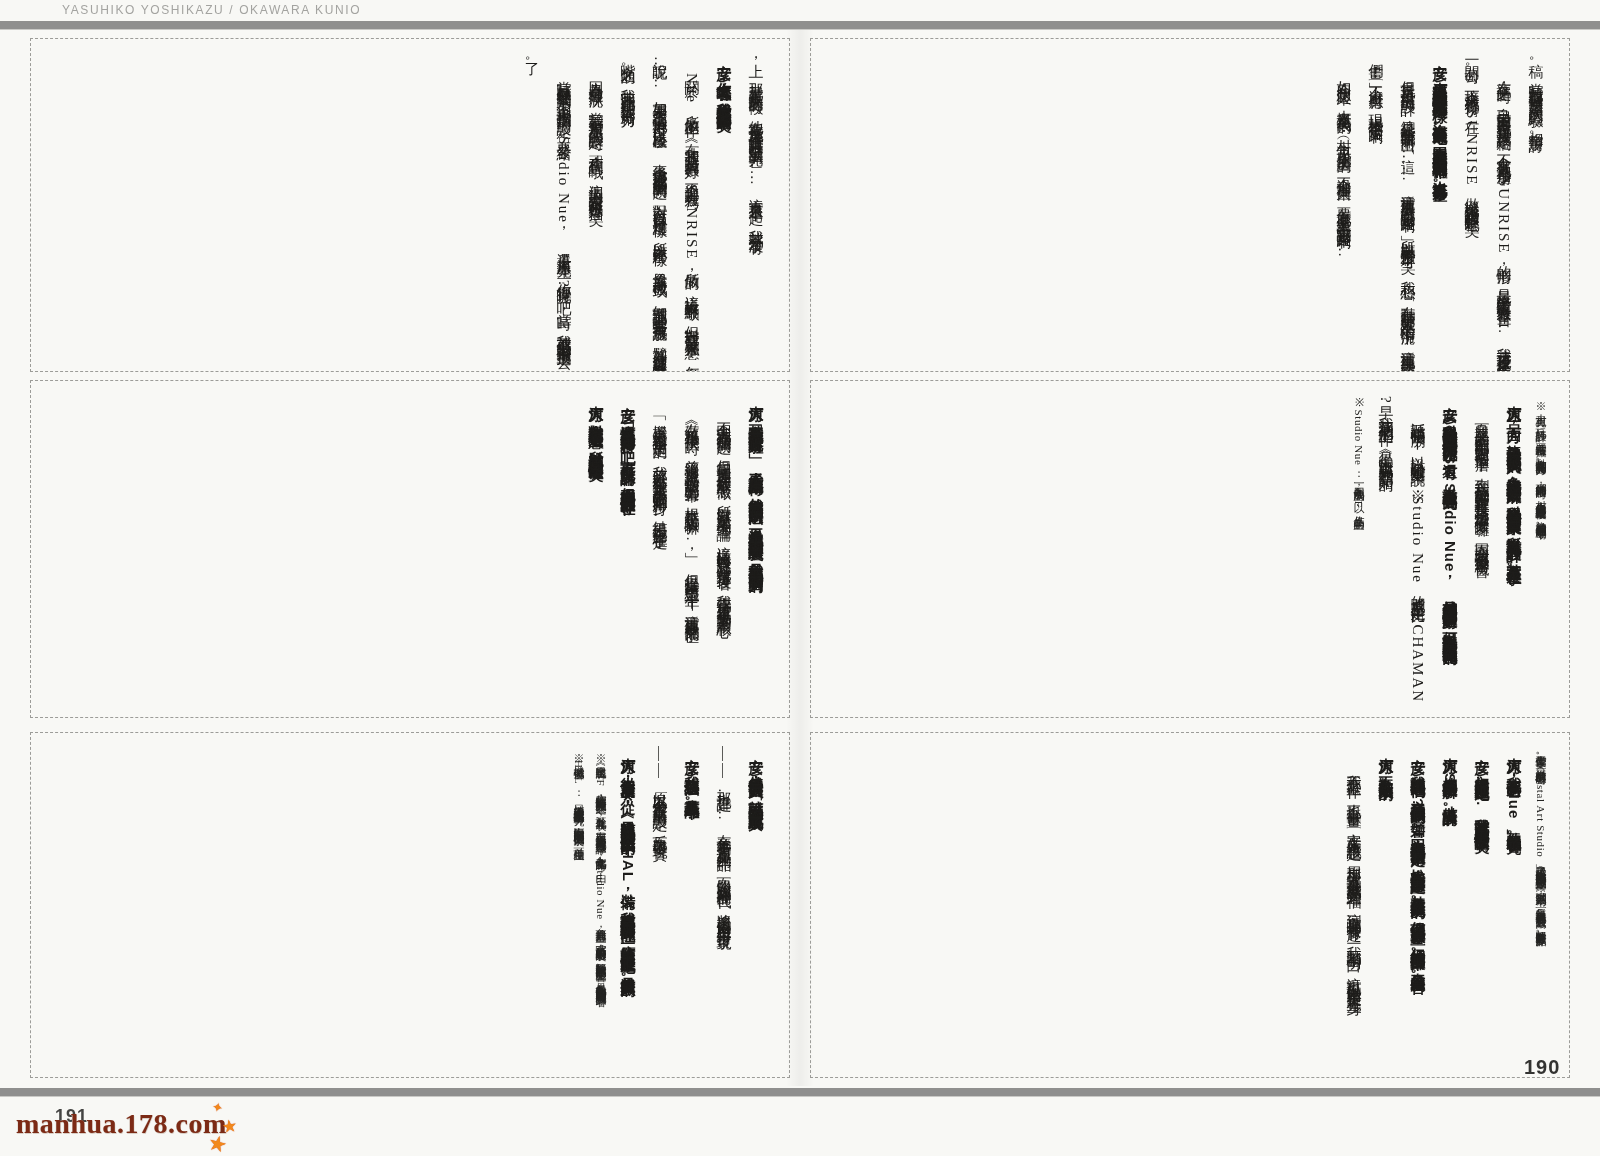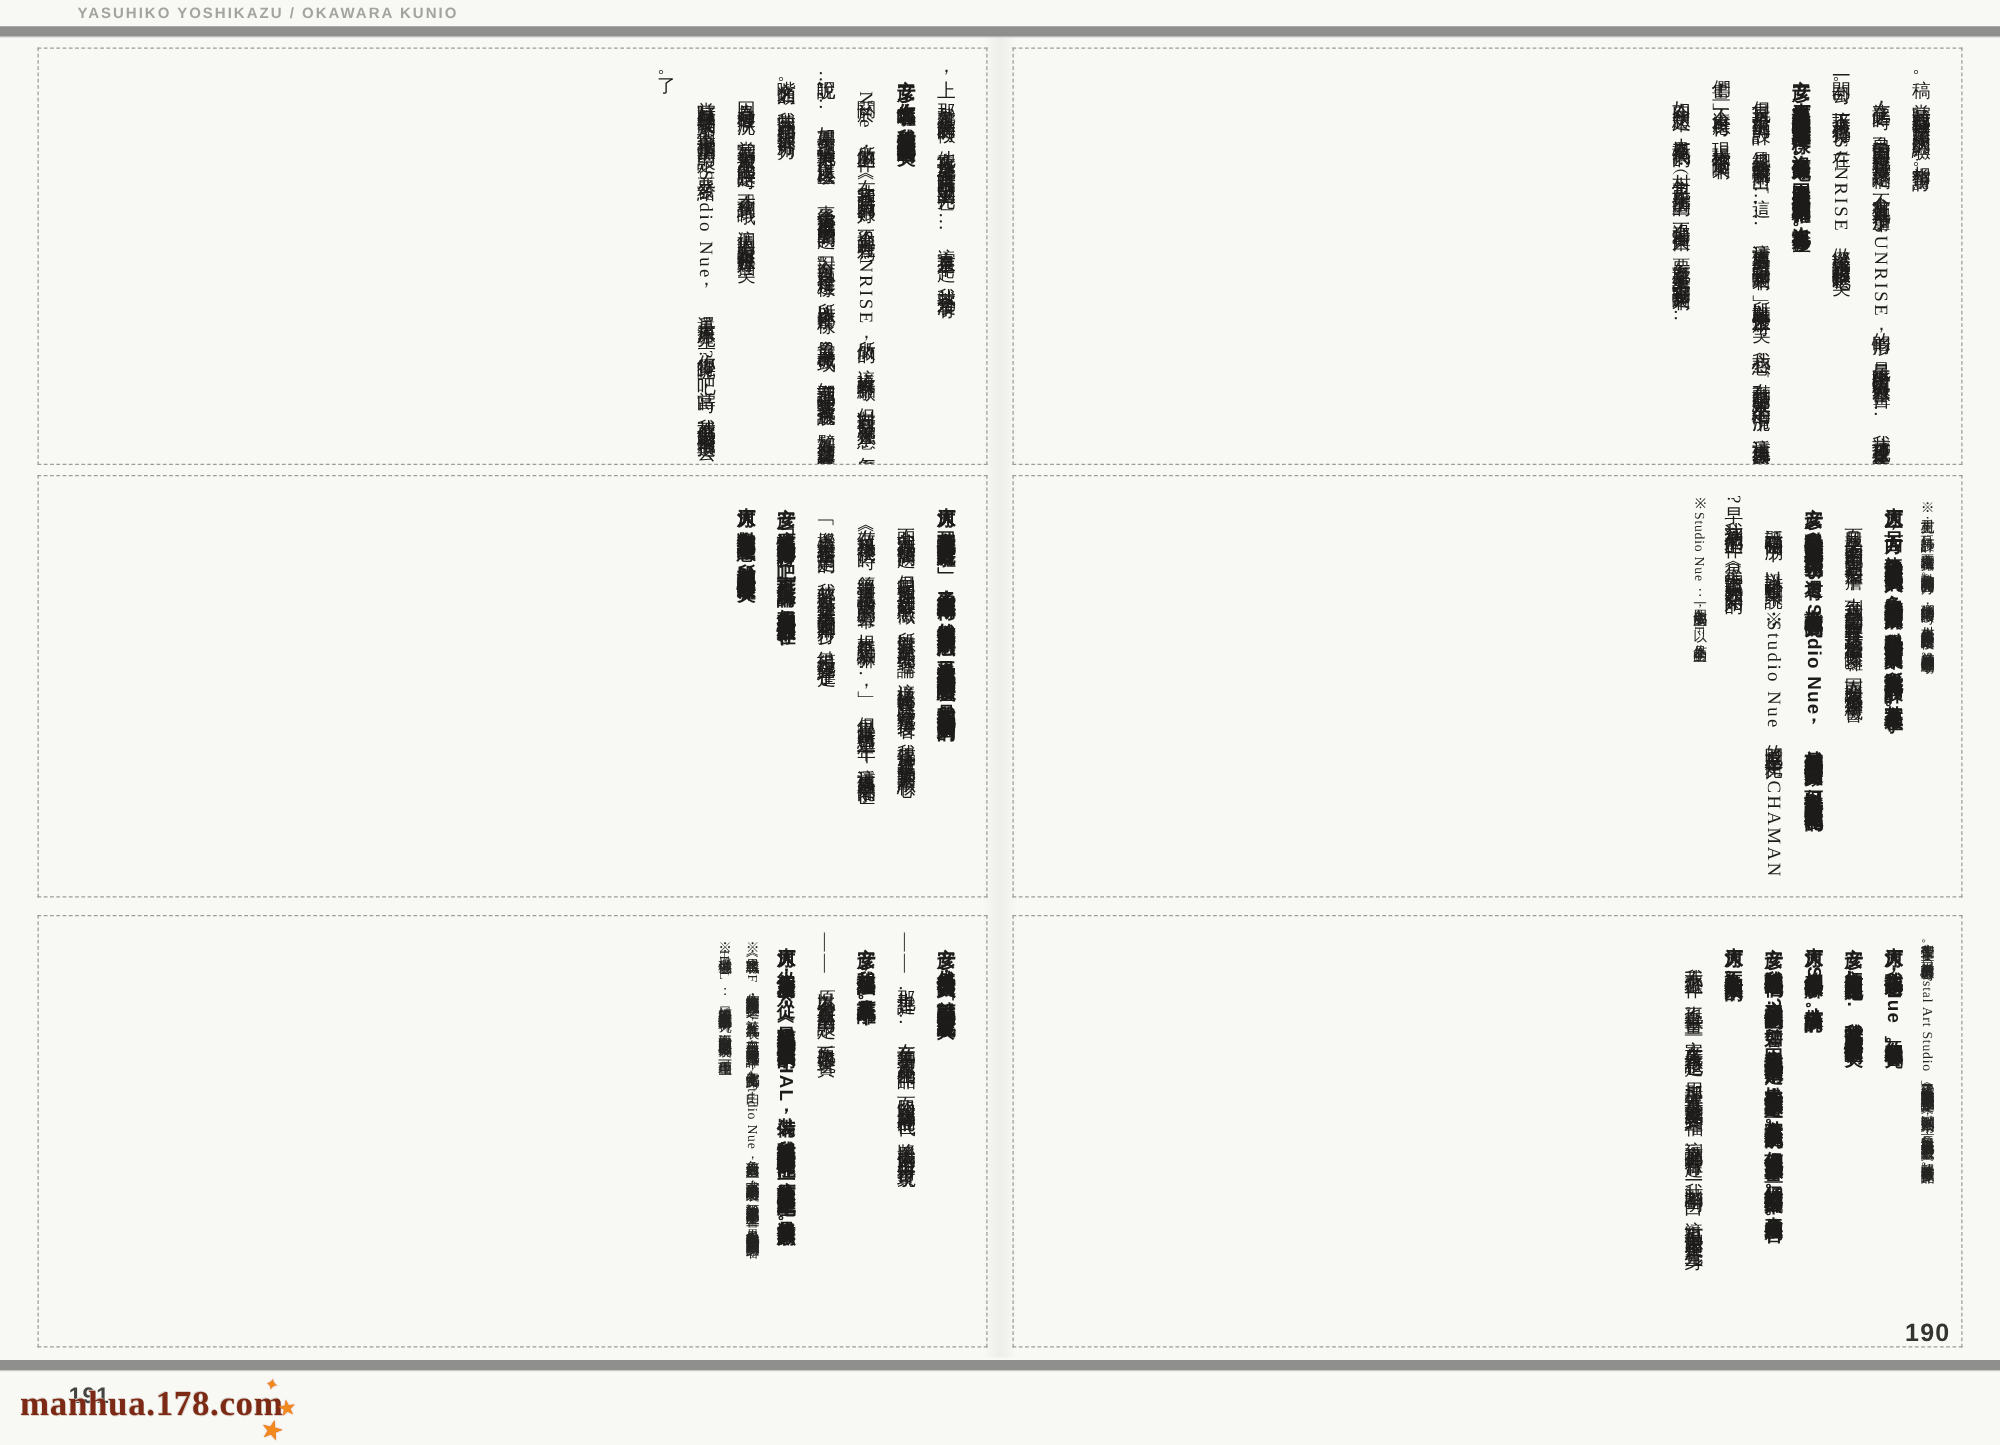--- a/index.html
+++ b/index.html
@@ -4,21 +4,21 @@
 <style>
   html,body{margin:0;padding:0;background:#e3e3df;}
   .spread{
     position:relative;width:1600px;height:1156px;margin:0 auto;
     background:#f8f8f5;overflow:hidden;
     font-family:"Liberation Serif","DejaVu Serif",serif;color:#1d1c1a;
   }
   .header-strip{
     position:absolute;left:62px;top:3px;height:18px;
     font-family:"Liberation Sans","DejaVu Sans",sans-serif;
-    font-size:12px;font-weight:bold;letter-spacing:1.6px;color:#a3a3a0;
+    font-size:12px;font-weight:normal;letter-spacing:1.6px;color:#a3a3a0;
   }
   .bar{position:absolute;left:0;width:1600px;height:8px;background:#8f8f8e;}
   .bar.top-bar{top:21px;box-shadow:0 1px 0 #c9c9c6;}
   .bar.bottom-bar{top:1088px;box-shadow:0 1px 0 #c9c9c6;}
   .gutter{
     position:absolute;left:786px;top:30px;width:28px;height:1056px;
     background:linear-gradient(90deg,rgba(0,0,0,0) 0%,rgba(0,0,0,0.045) 50%,rgba(0,0,0,0) 100%);
   }
   .page{position:absolute;top:38px;width:760px;height:1040px;}
   .page-left{left:30px;}

